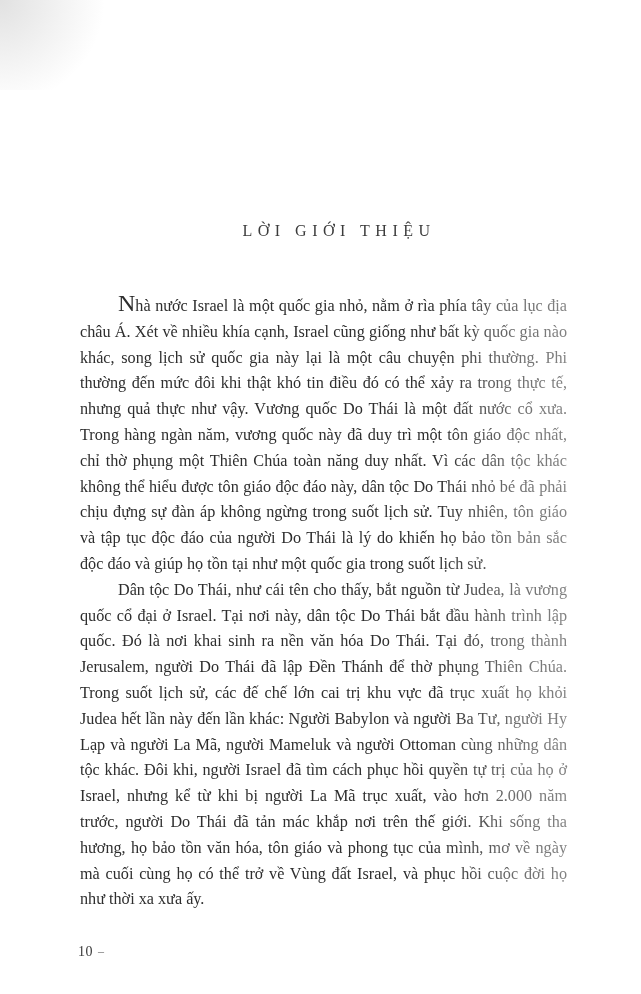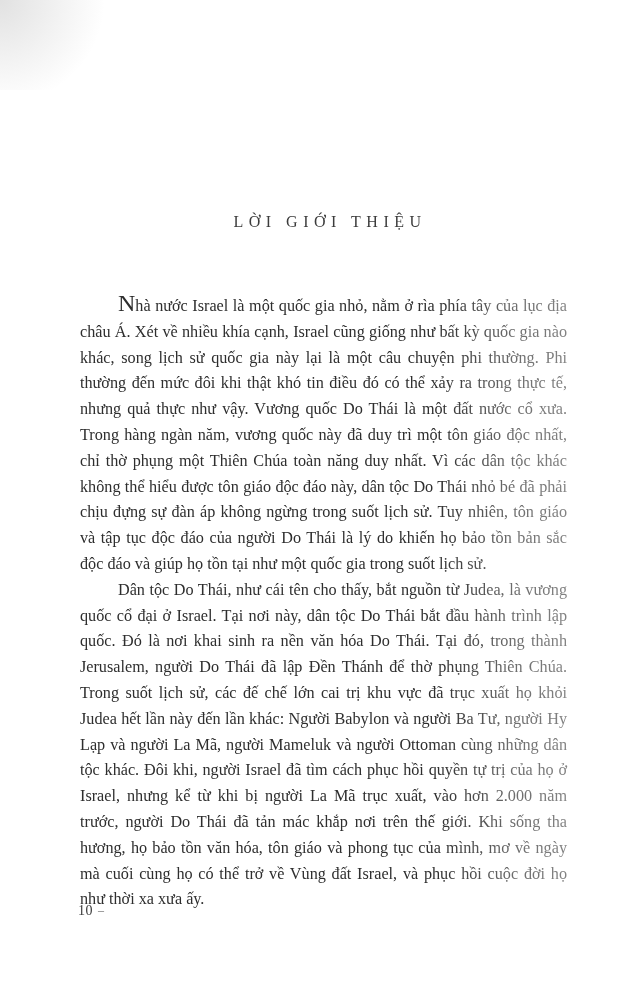--- a/index.html
+++ b/index.html
@@ -34,21 +34,21 @@
                 rgba(255,255,255,0) 72%,
                 rgba(255,255,255,0.30) 88%,
                 rgba(255,255,255,0.42) 100%);
     pointer-events: none;
   }
   .chapter-title {
     position: absolute;
     top: 206px;
     left: 78px;
     width: 490px;
-    margin: 7px;
+    margin: 16px;
     text-align: center;
     font-size: 16px;
     font-weight: normal;
     letter-spacing: 5.5px;
     color: #3c3c3c;
     white-space: nowrap;
   }
   .body-text {
     position: absolute;
     top: 291px;
@@ -63,21 +63,21 @@
     margin: 0;
     text-indent: 38px;
   }
   .body-text p.opening::first-letter {
     font-size: 24px;
     line-height: 1;
   }
   .folio {
     position: absolute;
     left: 78px;
-    top: 903px;
+    top: 944px;
     font-size: 14px;
     color: #3a3a3a;
     letter-spacing: 0.5px;
   }
   .folio .mark {
     display: inline-block;
     margin-left: 5px;
     color: #6b6b6b;
     font-size: 12px;
     vertical-align: 1px;

